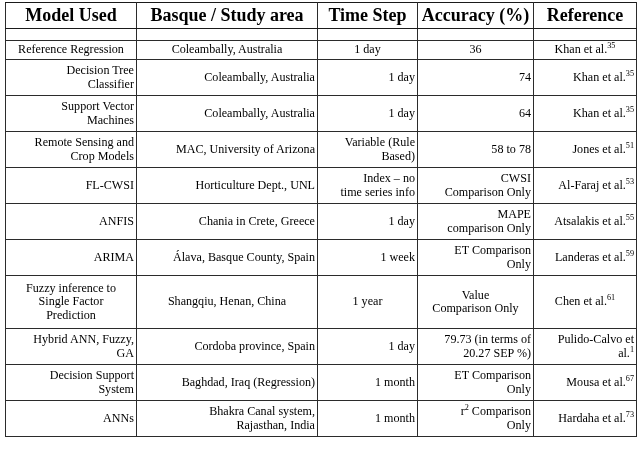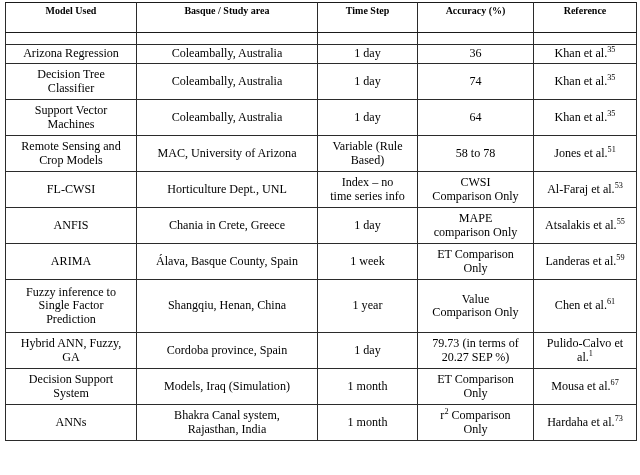--- a/index.html
+++ b/index.html
@@ -36,35 +36,35 @@
   table.research-table th,
   table.research-table td {
     border: 1px solid #2b2b2b;
     text-align: center;
     vertical-align: middle;
     padding: 1px 2px;
     word-wrap: break-word;
   }
   table.research-table thead th {
     font-weight: bold;
-    font-size: 10px;
-    padding: 2px 2px 16px 2px;
+    font-size: 18px;
+    padding: 2px 2px 3px 2px;
     border-top: 1px solid #1a1a1a;
     border-bottom: 1px solid #1a1a1a;
   }
   tr.spacer-row td {
     height: 11px;
     padding: 0;
     border-top: 1px solid #2b2b2b;
     border-bottom: 1px solid #2b2b2b;
   }
   td.cell {
     height: 16px;
   }
-  td.cell.two-line { height: 33px; }
+  td.cell.two-line { height: 33px; text-align: right; }
   td.cell.three-line { height: 50px; margin-top: 32px; }
   sup {
     font-size: 0.68em;
     vertical-align: super;
     line-height: 0;
   }
 </style>
 </head>
 <body>
 
@@ -88,21 +88,21 @@
     </thead>
     <tbody>
       <tr class="spacer-row">
         <td></td>
         <td></td>
         <td></td>
         <td></td>
         <td></td>
       </tr>
     <tr>
-          <td class="cell">Arizona Regression</td>
+          <td class="cell">Reference Regression</td>
           <td class="cell">Coleambally, Australia</td>
           <td class="cell">1 day</td>
           <td class="cell">36</td>
           <td class="cell">Khan et al.<sup>35</sup></td>
         </tr>
         <tr>
           <td class="cell two-line">Decision Tree<br>Classifier</td>
           <td class="cell two-line">Coleambally, Australia</td>
           <td class="cell two-line">1 day</td>
           <td class="cell two-line">74</td>
@@ -152,21 +152,21 @@
         </tr>
         <tr>
           <td class="cell two-line">Hybrid ANN, Fuzzy,<br>GA</td>
           <td class="cell two-line">Cordoba province, Spain</td>
           <td class="cell two-line">1 day</td>
           <td class="cell two-line">79.73 (in terms of<br>20.27 SEP %)</td>
           <td class="cell two-line">Pulido-Calvo et<br>al.<sup>1</sup></td>
         </tr>
         <tr>
           <td class="cell two-line">Decision Support<br>System</td>
-          <td class="cell two-line">Models, Iraq (Simulation)</td>
+          <td class="cell two-line">Baghdad, Iraq (Regression)</td>
           <td class="cell two-line">1 month</td>
           <td class="cell two-line">ET Comparison<br>Only</td>
           <td class="cell two-line">Mousa et al.<sup>67</sup></td>
         </tr>
         <tr>
           <td class="cell two-line">ANNs</td>
           <td class="cell two-line">Bhakra Canal system,<br>Rajasthan, India</td>
           <td class="cell two-line">1 month</td>
           <td class="cell two-line">r<sup>2</sup> Comparison<br>Only</td>
           <td class="cell two-line">Hardaha et al.<sup>73</sup></td>

